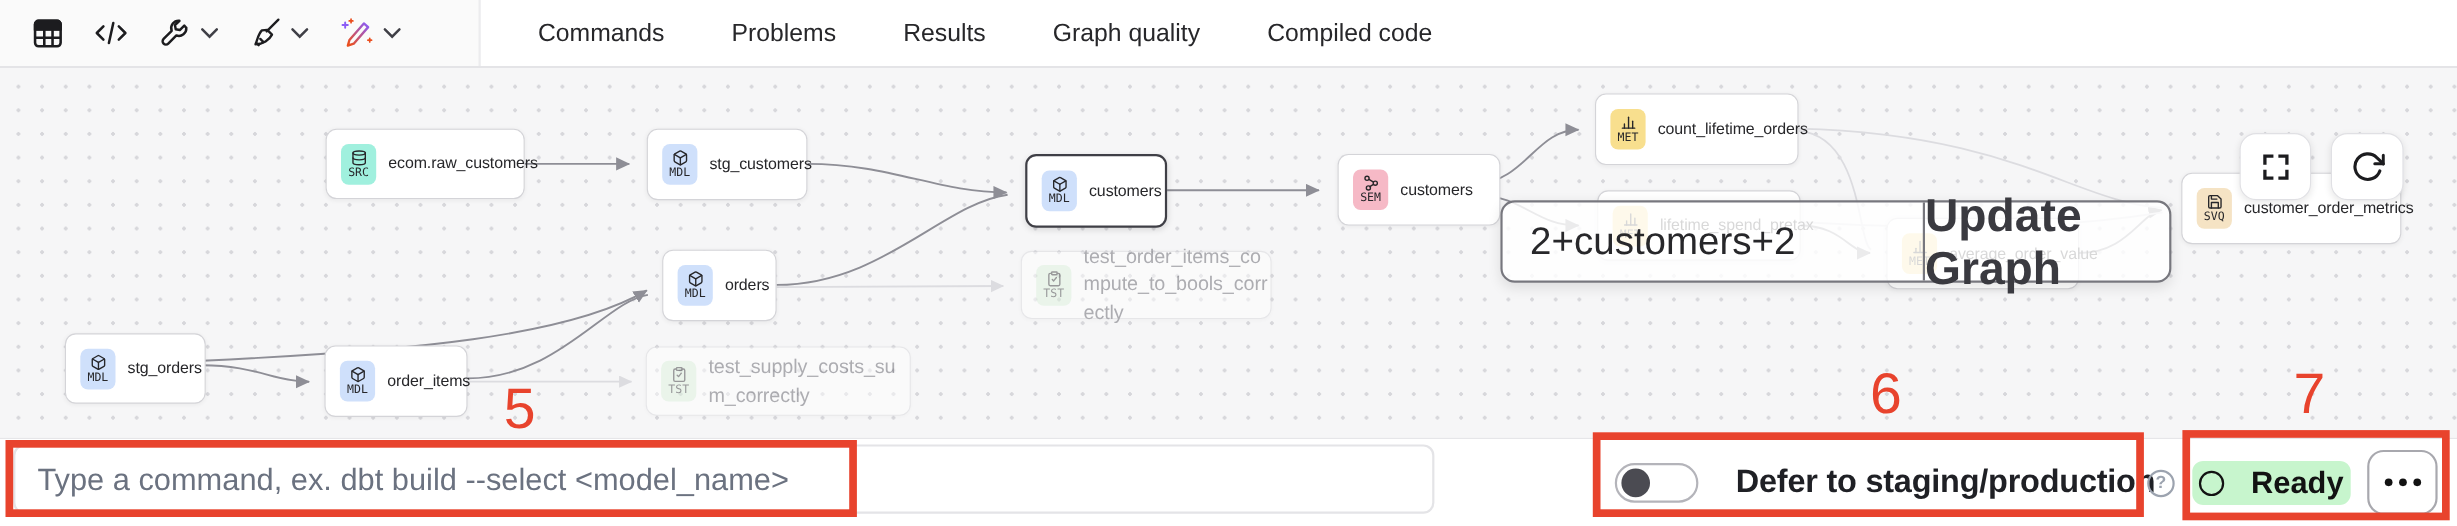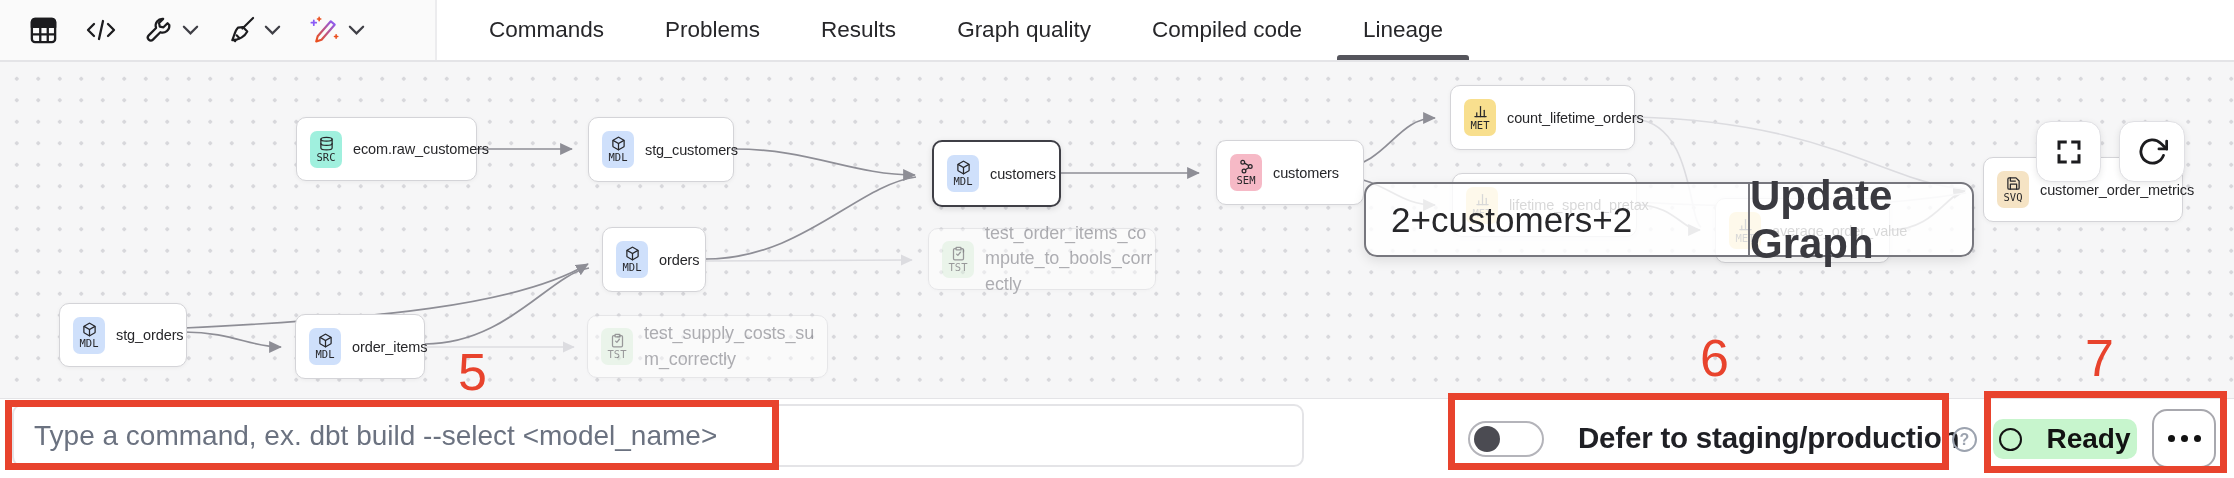--- a/index.html
+++ b/index.html
@@ -119,21 +119,20 @@
           <path d="M2 2.5l7 7 7-7"></path>
         </svg>
     </span>
   </div>
   <div class="tabs" id="tabs">
       <span class="tab">Commands</span>
       <span class="tab">Problems</span>
       <span class="tab">Results</span>
       <span class="tab">Graph quality</span>
       <span class="tab">Compiled code</span>
-      <span class="tab active">Lineage</span>
     </div>
 </div>
 
 <div class="graph">
   <svg class="edges" viewBox="0 0 2234 336">
     <defs>
       <marker id="arr" markerWidth="9" markerHeight="9" refX="7" refY="3.5" orient="auto">
         <path d="M0 0L7.5 3.5L0 7z" fill="#8e8e96"></path>
       </marker>
       <marker id="arrf" markerWidth="9" markerHeight="9" refX="7" refY="3.5" orient="auto">

